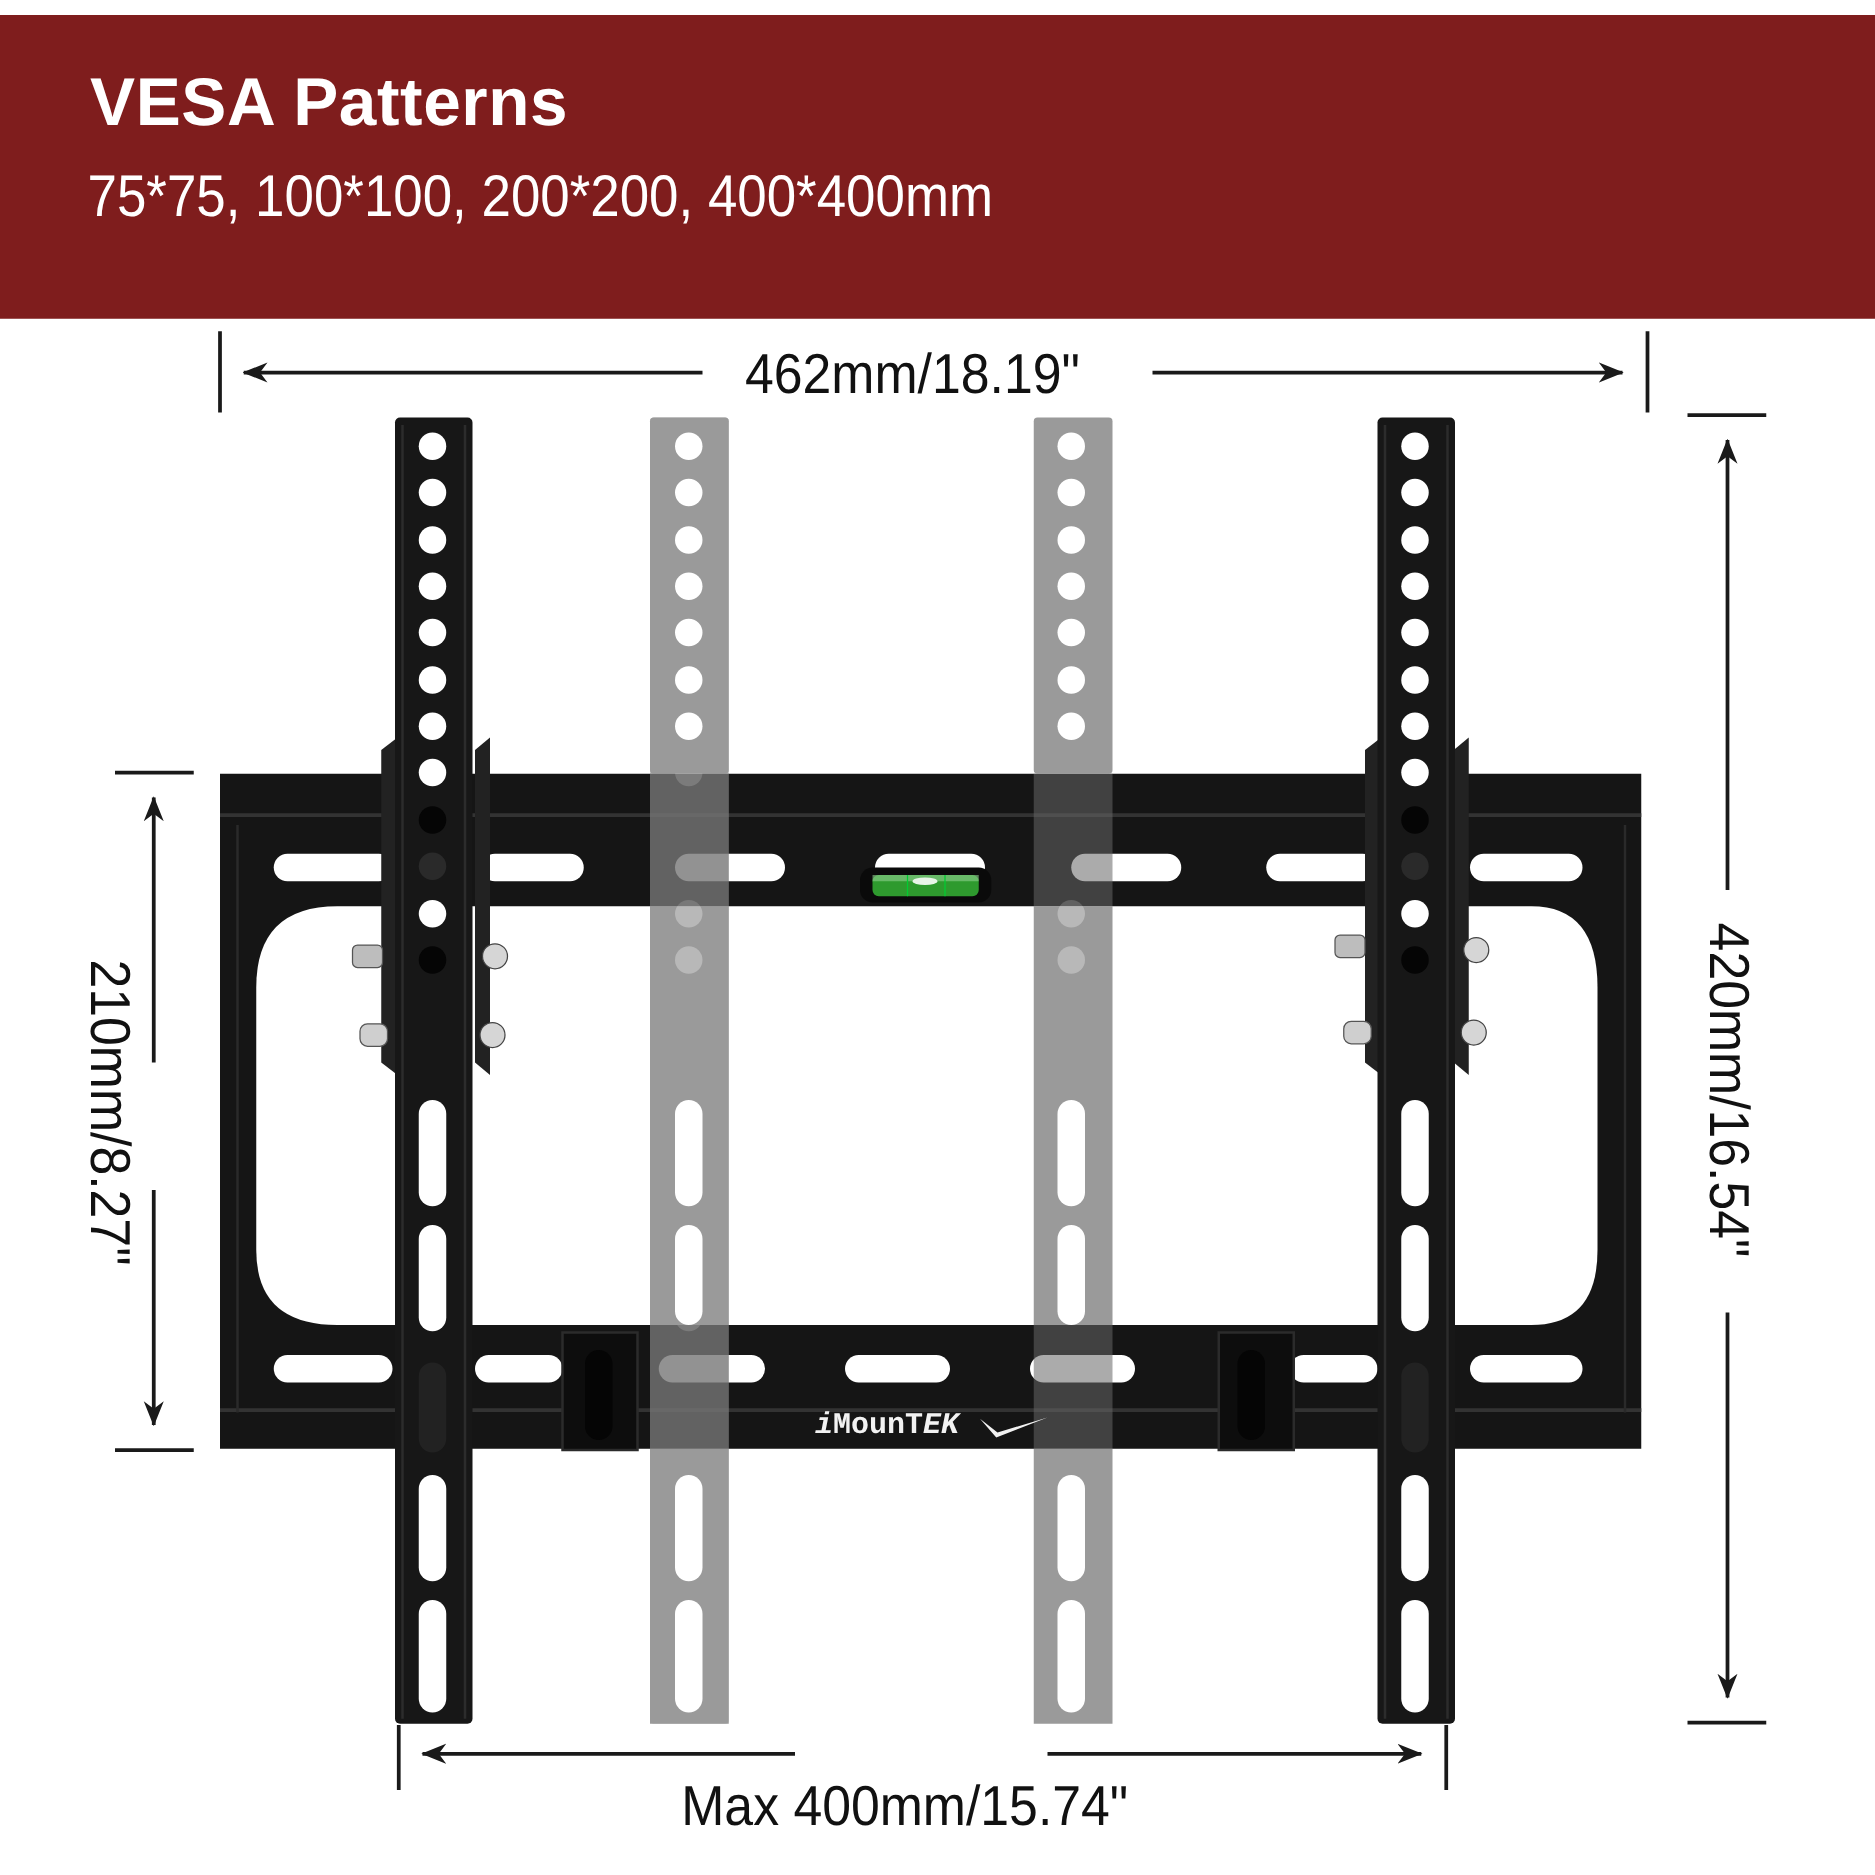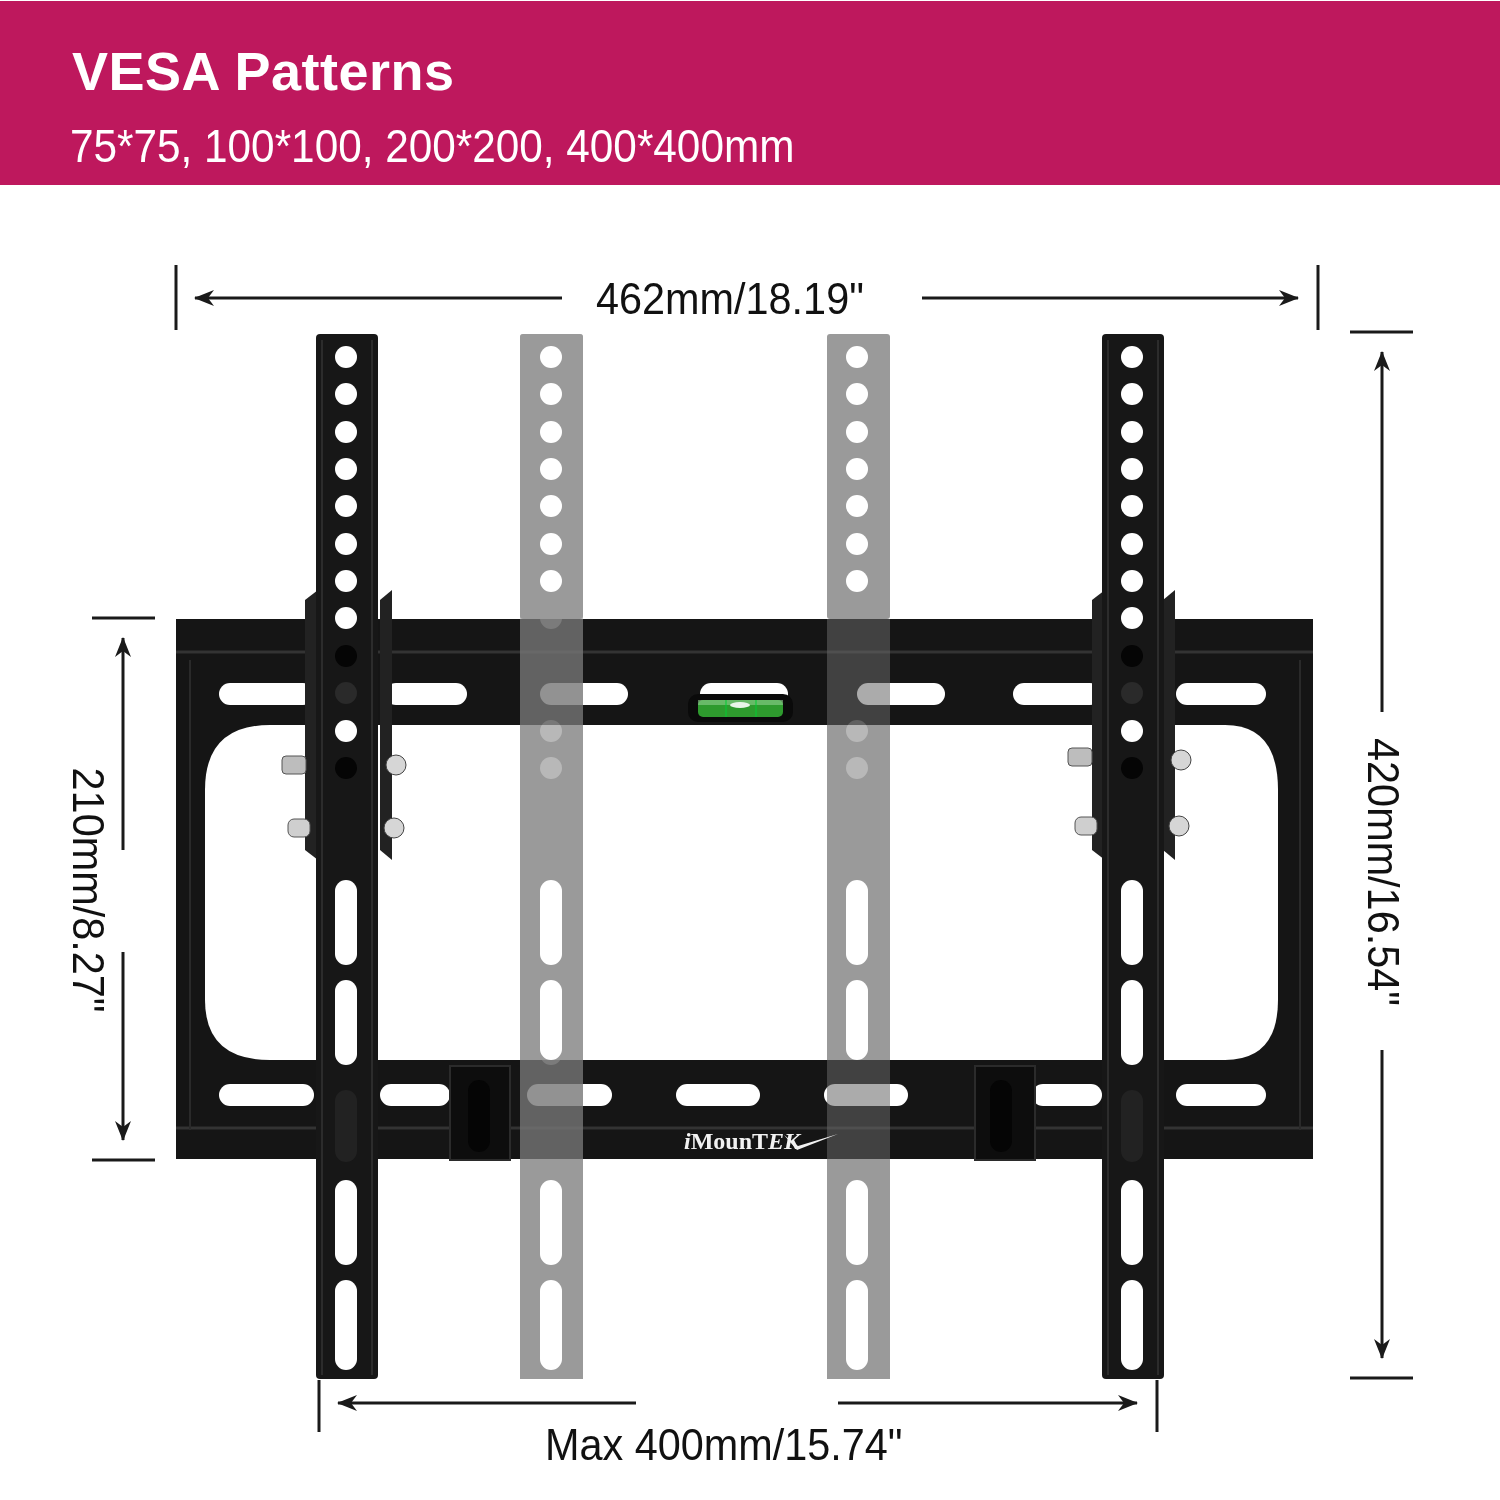--- a/index.html
+++ b/index.html
@@ -1,26 +1,26 @@
 <!DOCTYPE html>
 <html><head>
 <meta charset="utf-8">
 <style>
   html, body { margin: 0; padding: 0; background: #ffffff; }
   body { width: 1500px; height: 1500px; position: relative; overflow: hidden; font-family: "Liberation Sans", sans-serif; }
-  .header { position: absolute; left: 0; top: 1px; width: 1500px; height: 184px; background: #be185d; }
+  .header { position: absolute; left: 0; top: 12px; width: 1500px; height: 243px; background: #7f1d1d; }
   .header-title { position: absolute; left: 72px; top: 38px; color: #fff; font-weight: bold; font-size: 54px; line-height: 64px; letter-spacing: 0.5px; }
   .header-sub { position: absolute; left: 70px; top: 116px; color: #fff; font-size: 47px; line-height: 58px; transform: scaleX(0.9); transform-origin: left center; }
   .drawing { position: absolute; left: 0; top: 0; width: 1500px; height: 1500px; }
   .dim { position: absolute; color: #111; font-size: 45px; line-height: 50px; white-space: nowrap; transform-origin: center center; }
   .dim-top { left: 596px; top: 274px; transform: scaleX(0.92); transform-origin: left center; }
   .dim-bottom { left: 545px; top: 1420px; transform: scaleX(0.92); transform-origin: left center; }
   .dim-left { left: 88px; top: 890px; transform: translate(-50%, -50%) rotate(90deg) scaleX(0.92); }
   .dim-right { left: 1383px; top: 872px; transform: translate(-50%, -50%) rotate(90deg) scaleX(0.92); }
-  .brand { position: absolute; left: 652px; top: 1126px; color: #f2f2f2; font-family: Liberation Serif, serif; font-size: 24px; line-height: 30px; font-weight: bold; margin-left: 32px; }
+  .brand { position: absolute; left: 652px; top: 1126px; color: #f2f2f2; font-family: Liberation Mono, monospace; font-size: 24px; line-height: 30px; font-weight: bold; }
   .brand .i, .brand .tek { font-style: italic; }
 </style>
 </head>
 <body>
 
 <div class="header">
   <div class="header-title">VESA Patterns</div>
   <div class="header-sub">75*75, 100*100, 200*200, 400*400mm</div>
 </div>
 

